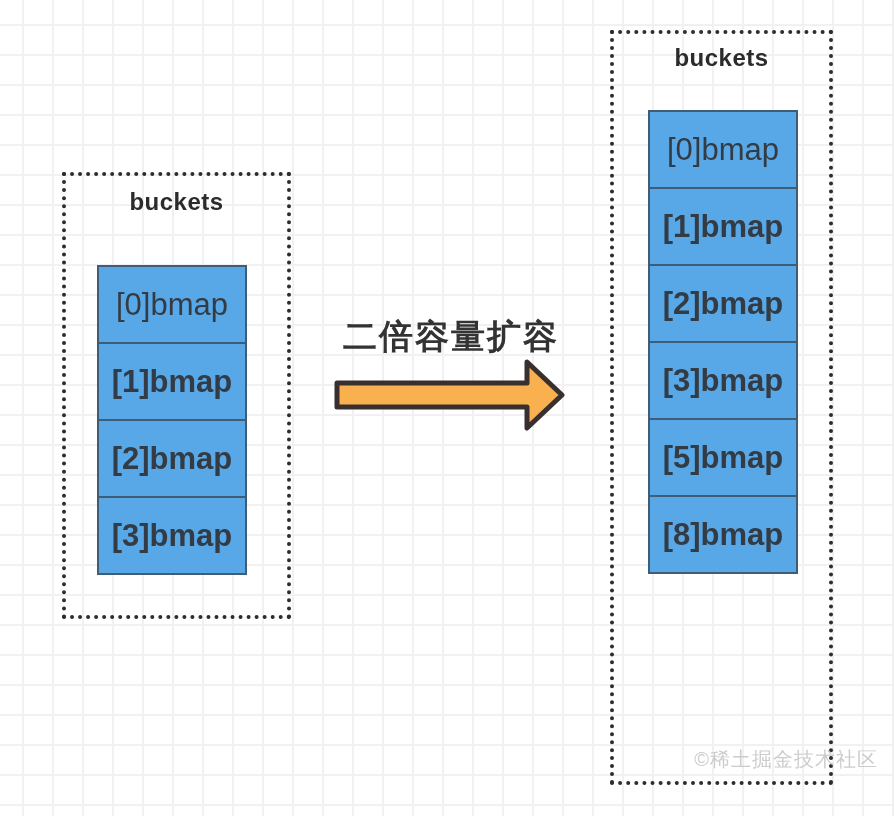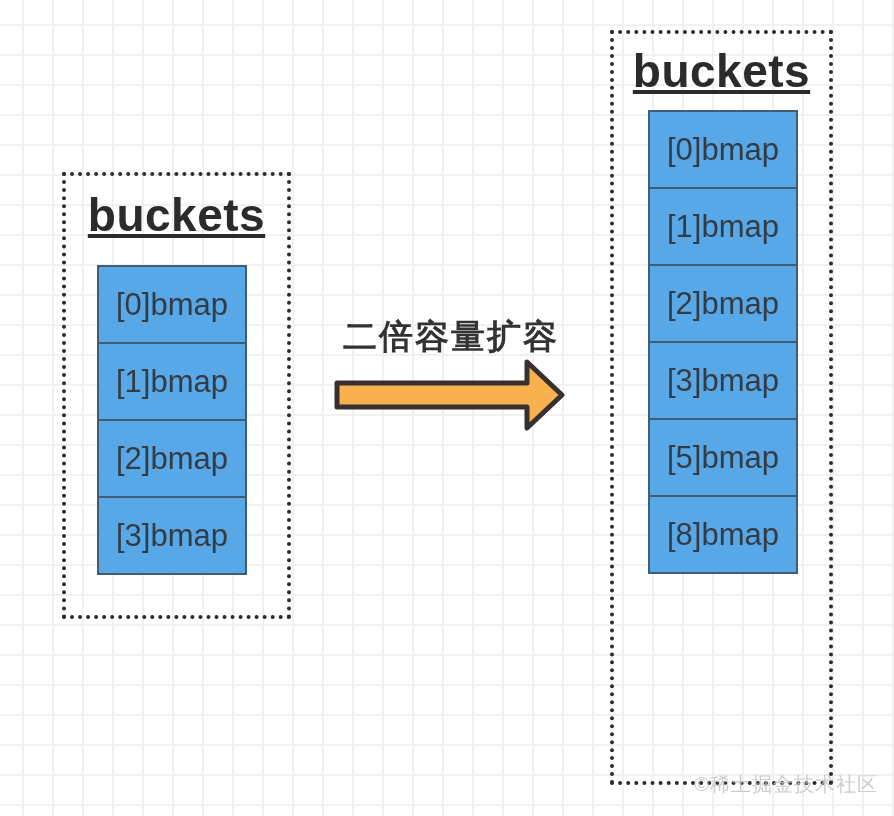--- a/index.html
+++ b/index.html
@@ -24,44 +24,43 @@
 
   .bucket-box {
     position: absolute;
     border: 4px dotted var(--dotted, #2c2c2c);
   }
   .bucket-box.left  { left: 62px;  top: 172px; width: 229px; height: 447px; }
   .bucket-box.right { left: 610px; top: 30px;  width: 223px; height: 755px; }
 
   .bucket-title {
     text-align: center;
-    font-size: 46px;
+    font-size: 24px;
     font-weight: 600;
     color: #2b2b2b;
     letter-spacing: 0.5px;
-    text-decoration: underline;
   }
   .bucket-box.left  .bucket-title { margin-top: 12px; }
   .bucket-box.right .bucket-title { margin-top: 10px; }
 
   .cells { position: absolute; }
   .bucket-box.left  .cells { left: 31px; top: 89px; width: 150px; }
   .bucket-box.right .cells { left: 34px; top: 76px; width: 150px; }
 
   .cell {
     height: 79px;
     background: var(--cell-fill, #58a8e8);
     border: 2px solid var(--cell-border, #3f5d76);
     display: flex;
     align-items: center;
     justify-content: center;
     font-size: 31px;
     color: #333b44;
   }
-  .cell:not(:first-child) { margin-top: -2px; }
+  .cell:not(:first-child) { margin-top: -2px; font-weight: bold; }
 
   .transition-label {
     position: absolute;
     left: 330px;
     top: 314px;
     width: 242px;
     text-align: center;
     font-size: 34px;
     font-weight: 700;
     color: #333333;
@@ -79,21 +78,21 @@
   .arrow-shape {
     fill: var(--arrow-fill, #f9b04e);
     stroke: var(--arrow-stroke, #38302e);
     stroke-width: 5;
     stroke-linejoin: round;
   }
 
   .watermark {
     position: absolute;
     right: 16px;
-    top: 771px;
+    top: 746px;
     font-size: 20px;
     color: var(--watermark-color, #c4c4c6);
     letter-spacing: 1px;
     opacity: 0.85;
     white-space: nowrap;
   }
 </style>
 </head>
 <body>
 

